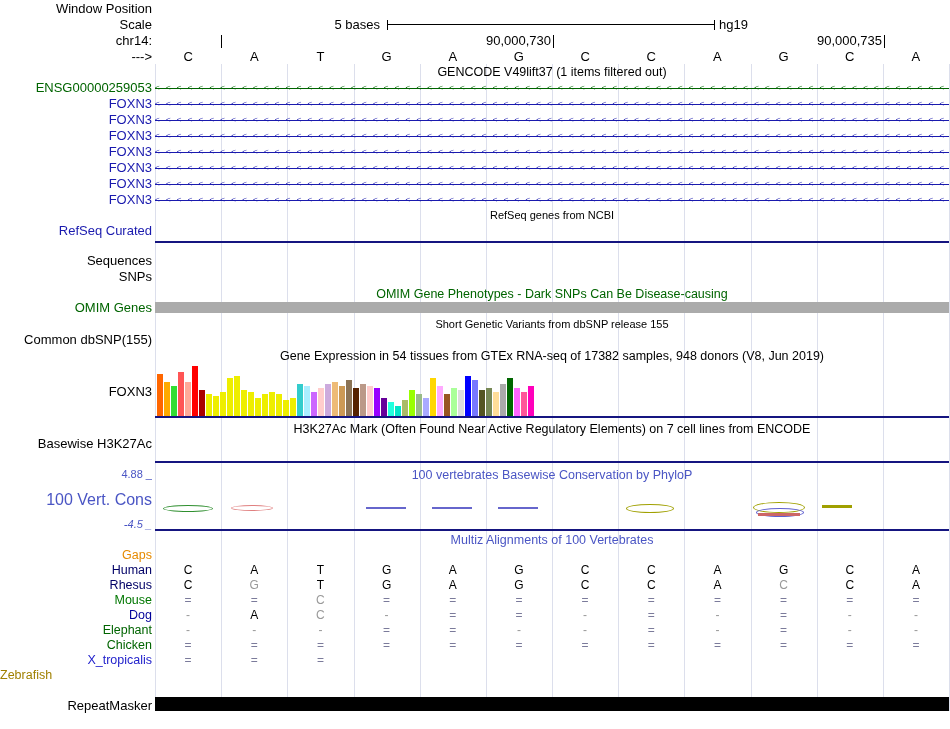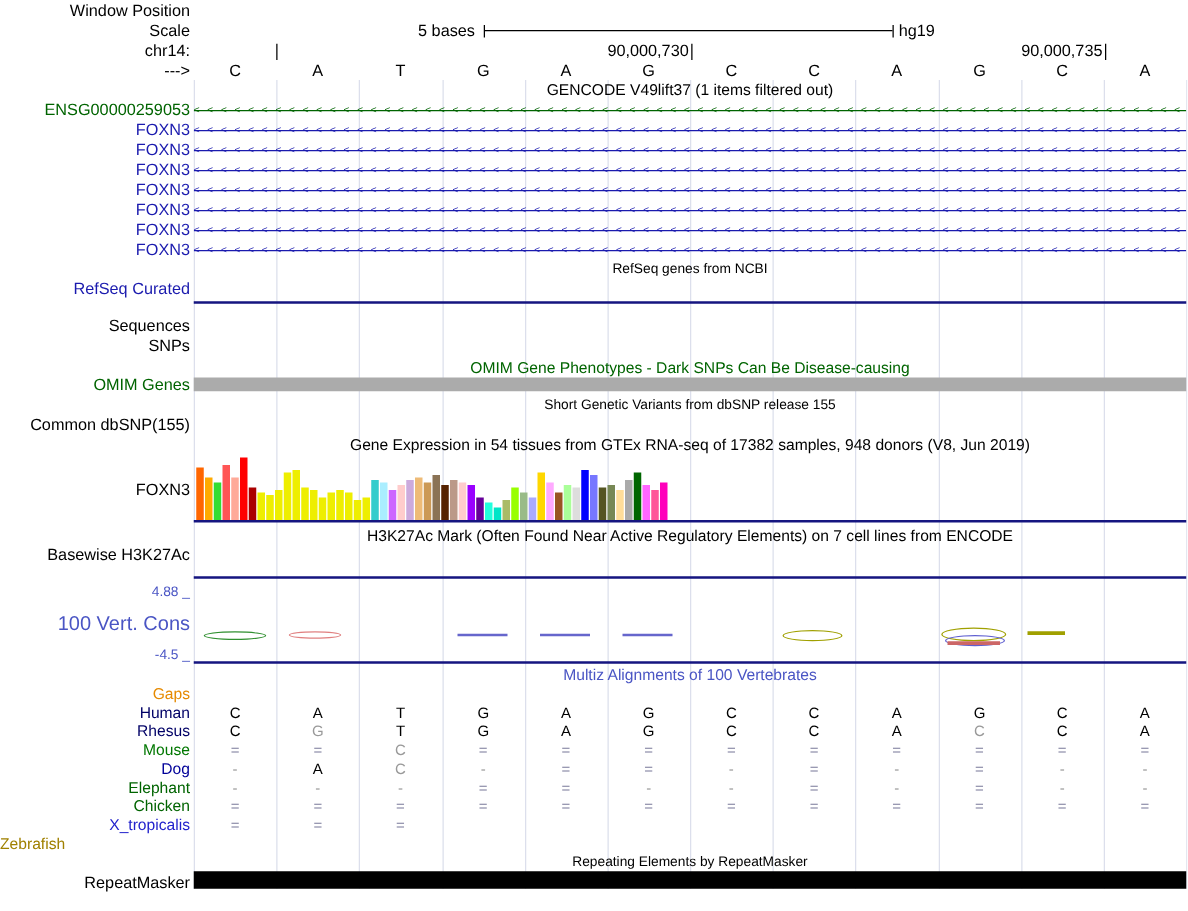--- a/index.html
+++ b/index.html
@@ -48,27 +48,27 @@
 
   <div class="ctr" style="top:349px;height:14px;line-height:14px">Gene Expression in 54 tissues from GTEx RNA-seq of 17382 samples, 948 donors (V8, Jun 2019)</div>
   <div class="lbl" style="top:384px;height:16px;line-height:16px">FOXN3</div>
   <div class="sep" style="top: 416px; background: rgb(21, 21, 128);"></div>
 
   <div class="ctr" style="top:422px;height:14px;line-height:14px">H3K27Ac Mark (Often Found Near Active Regulatory Elements) on 7 cell lines from ENCODE</div>
   <div class="lbl" style="top:436px;height:15px;line-height:15px">Basewise H3K27Ac</div>
   <div class="sep" style="top: 461px; background: rgb(21, 21, 128);"></div>
 
   <div class="lbl small" style="top: 468px; height: 13px; line-height: 13px; color: rgb(74, 85, 196);">4.88 _</div>
+  <div class="ctr" style="top: 468px; height: 14px; line-height: 14px; color: rgb(74, 85, 196);">100 vertebrates Basewise Conservation by PhyloP</div>
   <div class="lbl" style="top: 493px; height: 13px; line-height: 13px; font-size: 16px; color: rgb(74, 85, 196);">100 Vert. Cons</div>
-  <div class="lbl small" style="top: 518px; height: 13px; line-height: 13px; color: rgb(74, 85, 196);">-4.5 _</div>
+  <div class="lbl small" style="top: 518px; height: 13px; line-height: 13px; color: rgb(74, 85, 196); font-style: italic;">-4.5 _</div>
   <div class="sep" style="top: 529px; background: rgb(21, 21, 128);"></div>
 
   <div class="ctr" style="top: 533px; height: 14px; line-height: 14px; color: rgb(74, 85, 196);">Multiz Alignments of 100 Vertebrates</div>
 
-  <div class="ctr small" style="top:684px;height:12px;line-height:12px">Repeating Elements by RepeatMasker</div>
   <div class="lbl" style="top:698px;height:15px;line-height:15px">RepeatMasker</div>
   <div class="abs" style="top: 697px; left: 155px; width: 794px; height: 14px; z-index: 3; background: rgb(0, 0, 0);"></div>
 
 <div style="position: absolute; left: 155px; top: 64px; width: 1px; height: 647px; background: rgb(220, 223, 236); z-index: 1;"></div>
     <div style="position: absolute; left: 221px; top: 64px; width: 1px; height: 647px; background: rgb(220, 223, 236); z-index: 1;"></div>
     <div style="position: absolute; left: 287px; top: 64px; width: 1px; height: 647px; background: rgb(220, 223, 236); z-index: 1;"></div>
     <div style="position: absolute; left: 354px; top: 64px; width: 1px; height: 647px; background: rgb(220, 223, 236); z-index: 1;"></div>
     <div style="position: absolute; left: 420px; top: 64px; width: 1px; height: 647px; background: rgb(220, 223, 236); z-index: 1;"></div>
     <div style="position: absolute; left: 486px; top: 64px; width: 1px; height: 647px; background: rgb(220, 223, 236); z-index: 1;"></div>
     <div style="position: absolute; left: 552px; top: 64px; width: 1px; height: 647px; background: rgb(220, 223, 236); z-index: 1;"></div>

